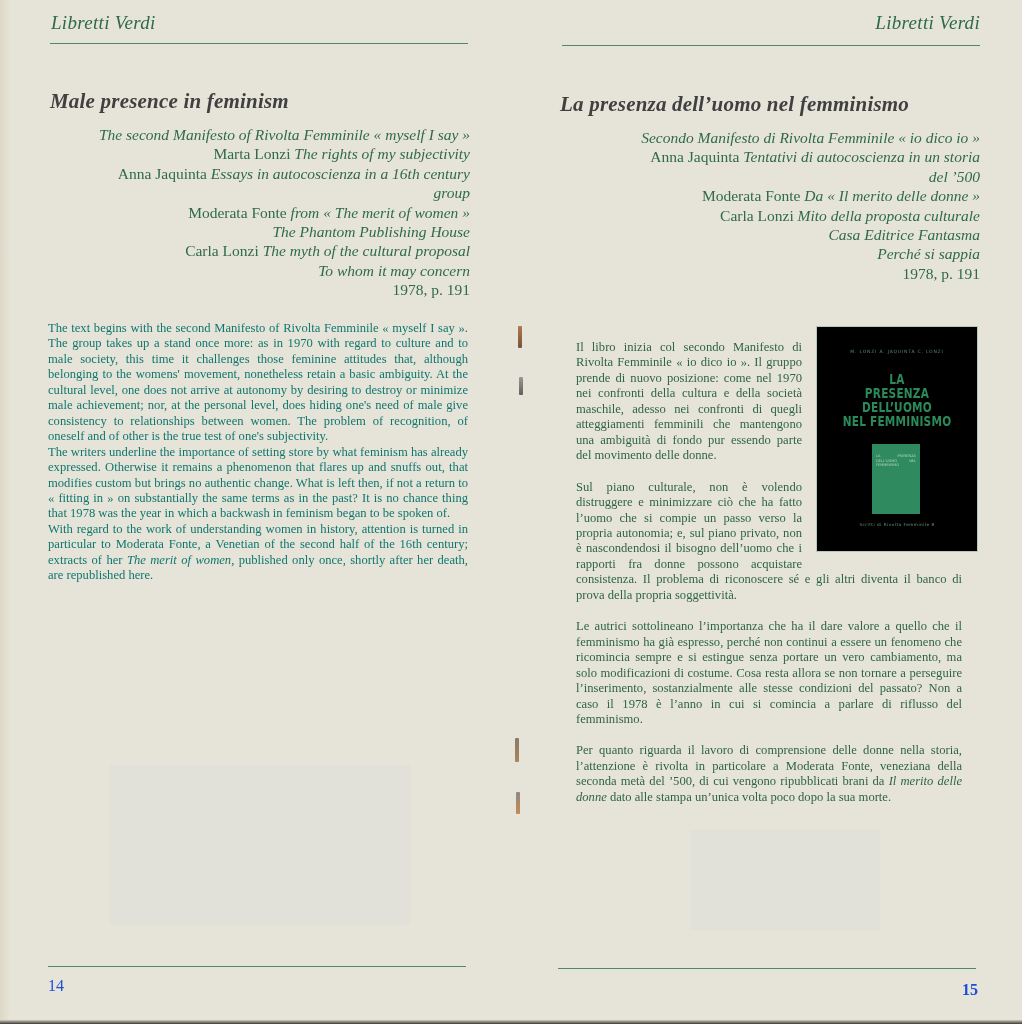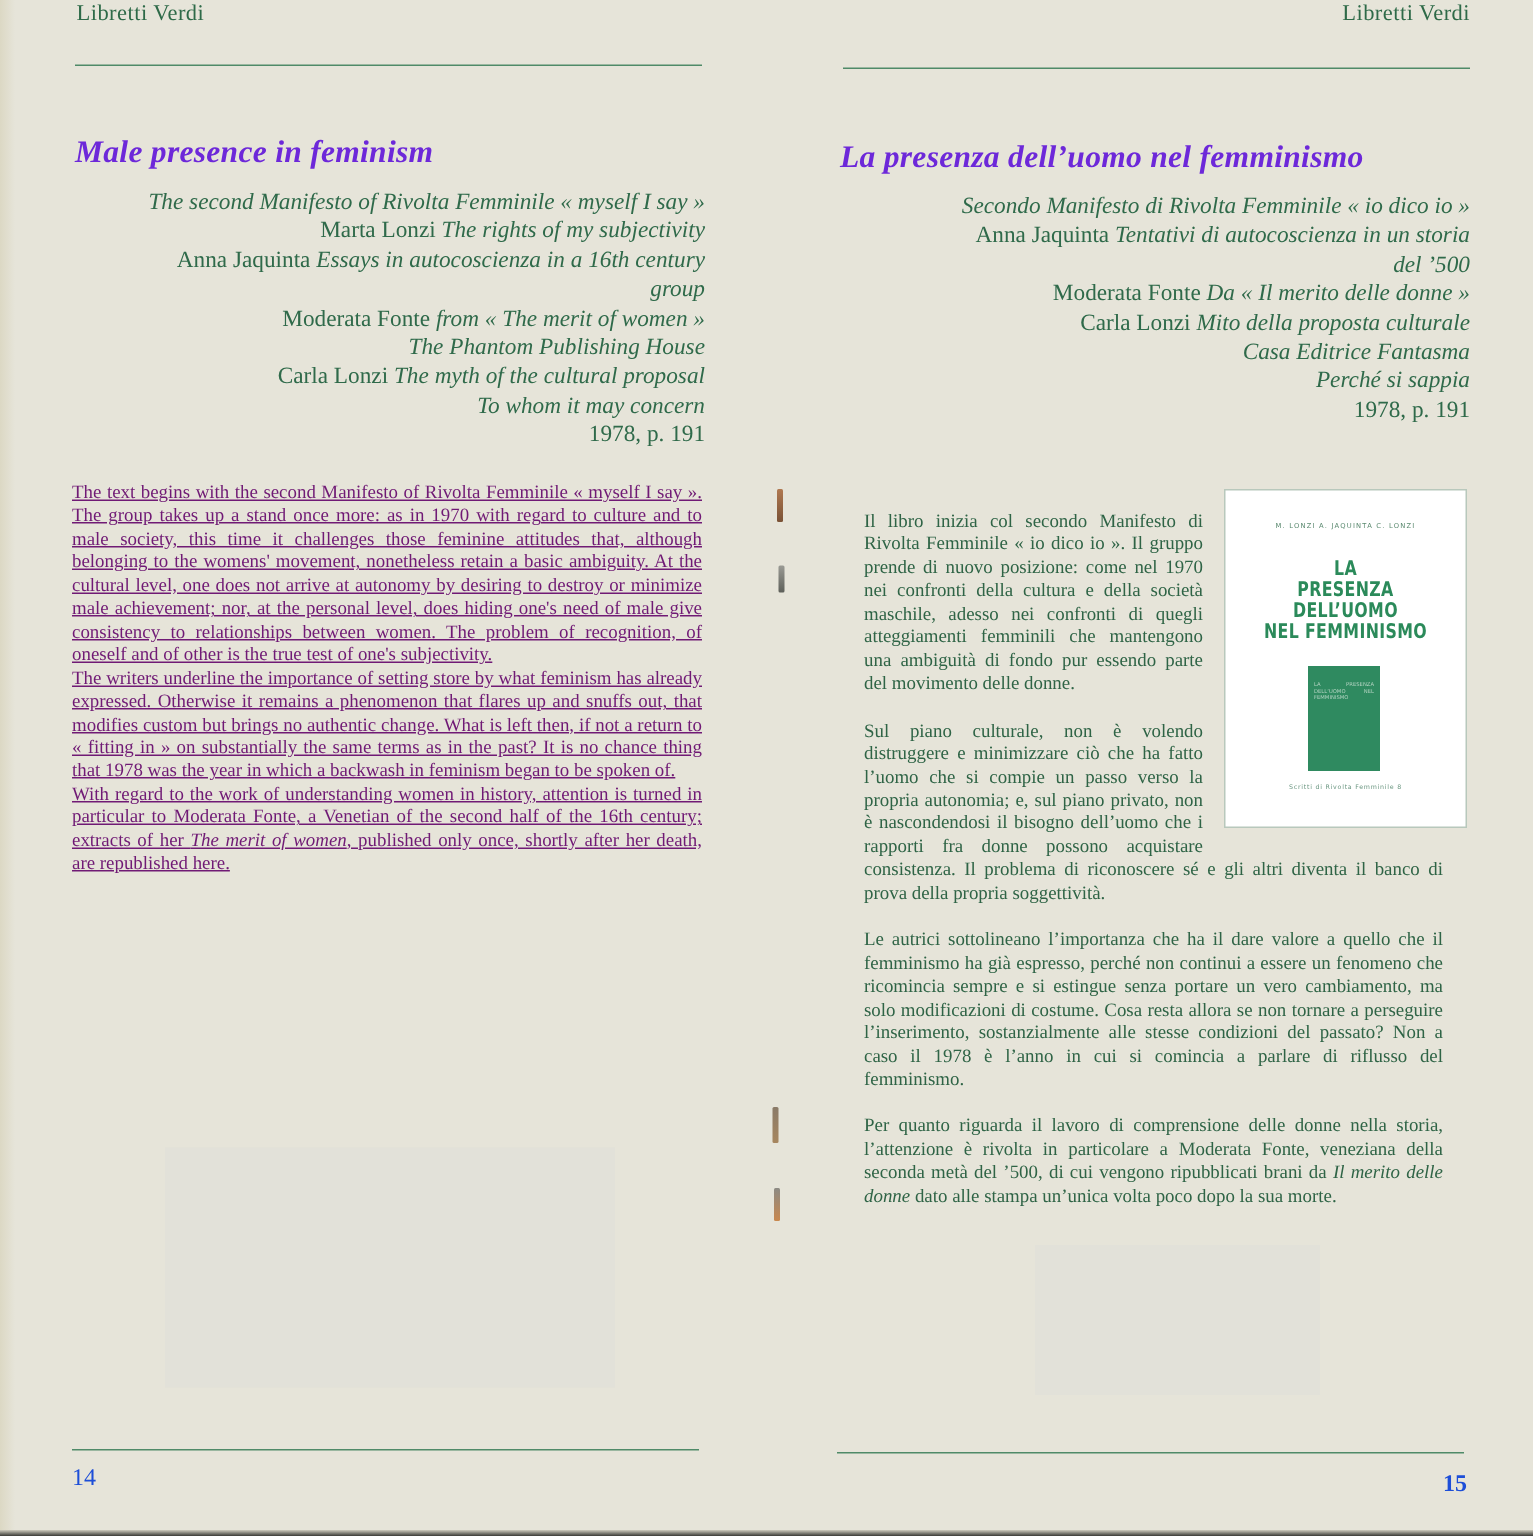--- a/index.html
+++ b/index.html
@@ -17,64 +17,64 @@
   }
   .bottom-edge {
     position: absolute; left: 0; bottom: 0; width: 1022px; height: 4px;
     background: linear-gradient(to bottom, #cfccbe, #3a3a36);
   }
   .page { position: absolute; top: 0; height: 1024px; }
   .page.left { left: 48px; width: 422px; }
   .page.right { left: 560px; width: 420px; }
 
   .running-head {
-    position: absolute; top: 1px; font-size: 15px;
+    position: absolute; top: 12px; font-style: italic; font-size: 19px;
     color: #2e6a48; letter-spacing: 0.3px;
   }
   .page.left .running-head { left: 3px; }
   .page.right .running-head { right: 0; }
   .rule { position: absolute; height: 1px; background: #4f8a68; }
   .page.left .rule.top { top: 43px; left: 2px; width: 418px; }
   .page.right .rule.top { top: 45px; left: 2px; width: 418px; }
   .page.left .rule.bottom { top: 966px; left: 0; width: 418px; }
   .page.right .rule.bottom { top: 968px; left: -2px; width: 418px; }
 
   .page-number { position: absolute; top: 977px; font-size: 16px; color: #1d4ed8; }
   .page.left .page-number { left: 0; }
   .page.right .page-number { right: 2px; top: 981px; font-weight: bold; }
 
   .title {
     position: absolute; top: 89px; font-weight: bold; font-style: italic;
-    font-size: 21px; color: #6d28d9; margin: 0; letter-spacing: 0.2px;
+    font-size: 21px; color: #404040; margin: 0; letter-spacing: 0.2px;
   }
   .page.left .title { left: 2px; }
   .page.right .title { left: 0; top: 92px; }
 
   .credits { position: absolute; top: 125px; left: 2px; width: 420px; font-size: 15.5px; line-height: 19.4px; text-align: right; }
   .page.right .credits { top: 128px; left: 0; }
   .credits .line { white-space: nowrap; }
   .credits .indent { padding-left: 128px; }
   .credits i { font-style: italic; }
 
   .body-text {
-    position: absolute; font-size: 12.6px; line-height: 15.45px; color: #701a75;
-    text-align: justify; margin: 0; text-decoration: underline;
+    position: absolute; font-size: 12.6px; line-height: 15.45px; color: #0f766e;
+    text-align: justify; margin: 0;
   }
   .page.left .body-text { top: 321px; left: 0; width: 420px; }
   .body-text p { margin: 0; text-indent: 0; }
   .body-text i { font-style: italic; }
 
   .page.right .body-wrap {
     position: absolute; top: 324px; left: 0; width: 418px;
     font-size: 12.6px; line-height: 15.45px; color: #2f6446; text-align: justify;
   }
   .page.right .body-wrap p { margin: 16px; }
   .cover {
     float: right; width: 162px; height: 226px; margin: 2px 0 6px 14px;
-    background: #ffffff; position: relative; box-shadow: inset 0 0 0 1px #b8c8bc;
+    background: #000000; position: relative; box-shadow: inset 0 0 0 1px #b8c8bc;
   }
   .cover .authors {
     position: absolute; top: 18px; left: 0; right: 0; text-align: center;
     font-family: "DejaVu Sans", sans-serif; font-size: 4.5px; color: #5b8a70; letter-spacing: 0.8px;
   }
   .cover .cover-title {
     position: absolute; top: 46px; left: 0; right: 0; text-align: center;
     font-family: "DejaVu Sans", sans-serif; font-weight: bold; font-size: 13.5px;
     line-height: 14px; color: #2b8a5a; transform: scaleX(0.78); transform-origin: center;
     letter-spacing: 0.3px;

